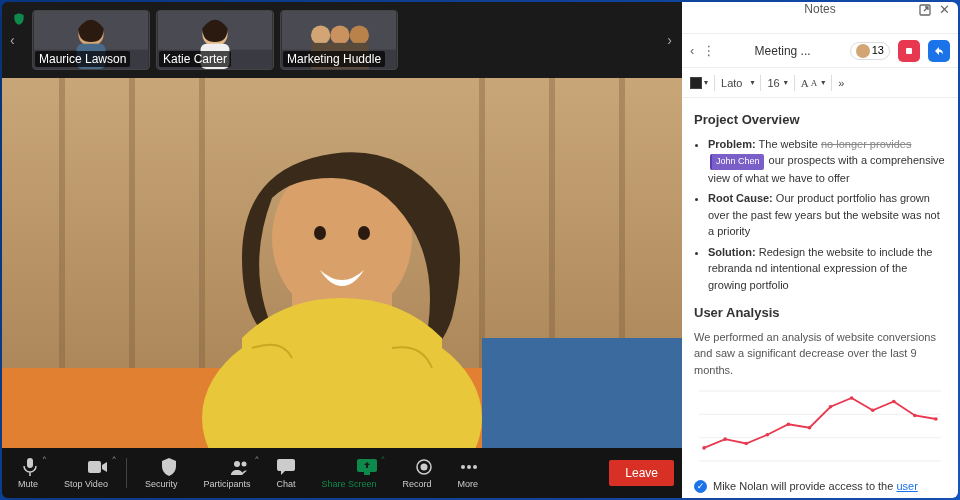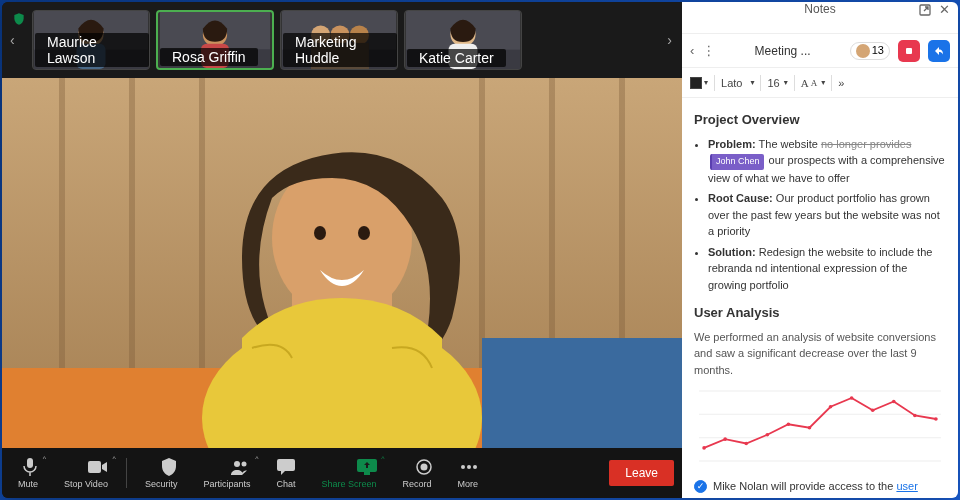--- a/index.html
+++ b/index.html
@@ -12,21 +12,21 @@
   }
   .app { display: flex; width: 100%; height: 100%; border-radius: 6px; overflow: hidden; box-shadow: 0 4px 20px rgba(0,0,0,.3);}
   .meeting { flex: 1; background: #1a1a1a; display: flex; flex-direction: column; position: relative;}
   .thumbs { height: 76px; background: #1a1a1a; display: flex; align-items: center; gap: 6px; padding: 8px 30px; position: relative;}
   .shield { position: absolute; left: 10px; top: 10px; color:#0d8a4b; font-size:12px;}
   .nav-chev { position:absolute; top:50%; transform:translateY(-50%); color:#aaa; font-size:14px; cursor:pointer;}
   .nav-left{left:8px;} .nav-right{right:10px;}
   .thumb { position:relative; width:118px; height:60px; border-radius:4px; overflow:hidden; background:#333; border:1px solid #444;}
   .thumb.active{border:2px solid #4caf50;}
   .thumb svg{width:100%;height:100%;}
-  .thumb-label{position:absolute;left:2px;bottom:2px;background:rgba(0,0,0,.7);color:#fff;font-size:14px;padding:1px 12px;border-radius:2px;}
+  .thumb-label{position:absolute;left:2px;bottom:2px;background:rgba(0,0,0,.7);color:#fff;font-size:12px;padding:1px 4px;border-radius:2px;}
   .main-video{flex:1;position:relative;overflow:hidden;}
   .main-video svg{width:100%;height:100%;display:block;}
   .toolbar{height:50px;background:rgba(20,20,20,.95);display:flex;align-items:center;gap:10px;padding:0 8px;}
   .tbtn{display:flex;flex-direction:column;align-items:flex-end;gap:2px;color:#ccc;font-size:9px;cursor:pointer;padding:4px 8px;position:relative;}
   .tbtn.green{color:#0d8a4b;}
   .tbtn .ico{font-size:18px;line-height:1;height:20px;display:flex;align-items:center;}
   .tbtn .dd{position:absolute;top:2px;right:0;font-size:7px;color:#aaa;}
   .spacer{flex:1;}
   .leave-btn{background:#d93025;color:#fff;padding:6px 16px;border-radius:2px;font-size:12px;font-weight:500;cursor:pointer;}
   .divider{width:1px;height:30px;background:#444;}
@@ -75,42 +75,35 @@
       </span>
       <span class="nav-chev nav-left">‹</span>
       <div id="thumb-container" style="display:flex;gap:6px;">
           <div class="thumb"><svg viewBox="0 0 118 60">
               <rect width="118" height="60" fill="#4a4a52"></rect>
               <rect y="40" width="118" height="20" fill="#3a3a42"></rect>
               <circle cx="59" cy="24" r="13" fill="#d4a574"></circle>
               <rect x="44" y="34" width="30" height="26" rx="6" fill="#4a6a8a"></rect>
               <path d="M46 18 q13 -18 26 0 q0 14 -13 14 q-13 0 -13 -14" fill="#2a1a10"></path>
             </svg><span class="thumb-label">Maurice Lawson</span></div>
-          <div class="thumb active"><svg viewBox="0 0 118 60">
+          <div class="thumb"><svg viewBox="0 0 118 60">
               <rect width="118" height="60" fill="#4a4a52"></rect>
               <rect y="40" width="118" height="20" fill="#3a3a42"></rect>
-              <circle cx="59" cy="24" r="13" fill="#c9925e"></circle>
-              <rect x="44" y="34" width="30" height="26" rx="6" fill="#c84848"></rect>
+              <circle cx="59" cy="24" r="13" fill="#e0b888"></circle>
+              <rect x="44" y="34" width="30" height="26" rx="6" fill="#efefef"></rect>
               <path d="M46 18 q13 -18 26 0 q0 14 -13 14 q-13 0 -13 -14" fill="#2a1a10"></path>
-            </svg><span class="thumb-label">Rosa Griffin</span></div>
+            </svg><span class="thumb-label">Katie Carter</span></div>
           <div class="thumb"><svg viewBox="0 0 118 60">
               <rect width="118" height="60" fill="#4a4a52"></rect>
               <rect y="40" width="118" height="20" fill="#3a3a42"></rect>
               <circle cx="40" cy="25" r="10" fill="#d4a574"></circle>
               <circle cx="60" cy="25" r="10" fill="#c9925e"></circle>
               <circle cx="80" cy="25" r="10" fill="#b8824a"></circle>
               <rect x="30" y="33" width="60" height="27" fill="#5a4a3a"></rect>
             </svg><span class="thumb-label">Marketing Huddle</span></div>
-          <div class="thumb"><svg viewBox="0 0 118 60">
-              <rect width="118" height="60" fill="#4a4a52"></rect>
-              <rect y="40" width="118" height="20" fill="#3a3a42"></rect>
-              <circle cx="59" cy="24" r="13" fill="#e0b888"></circle>
-              <rect x="44" y="34" width="30" height="26" rx="6" fill="#efefef"></rect>
-              <path d="M46 18 q13 -18 26 0 q0 14 -13 14 q-13 0 -13 -14" fill="#2a1a10"></path>
-            </svg><span class="thumb-label">Katie Carter</span></div>
         </div>
       <span class="nav-chev nav-right">›</span>
     </div>
 
     <div class="main-video">
       <svg viewBox="0 0 680 370" preserveAspectRatio="xMidYMid slice">
         <defs>
           <linearGradient id="bgwood" x1="0" y1="0" x2="0" y2="1">
             <stop offset="0" stop-color="#c9a678"></stop>
               <stop offset="1" stop-color="#a47f52"></stop>

